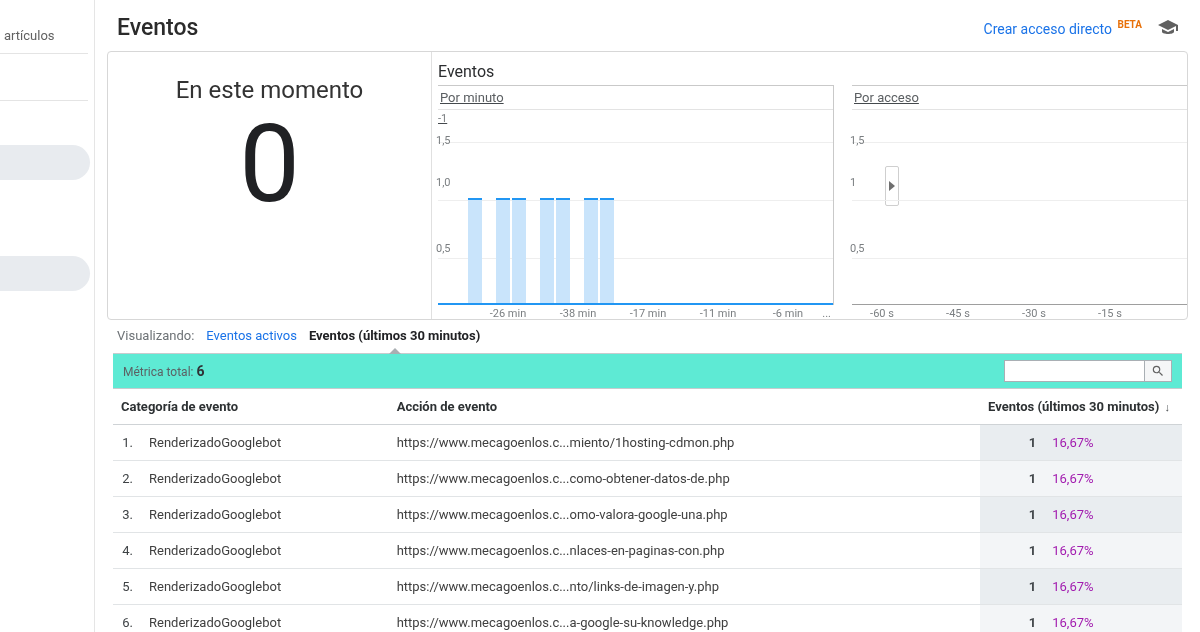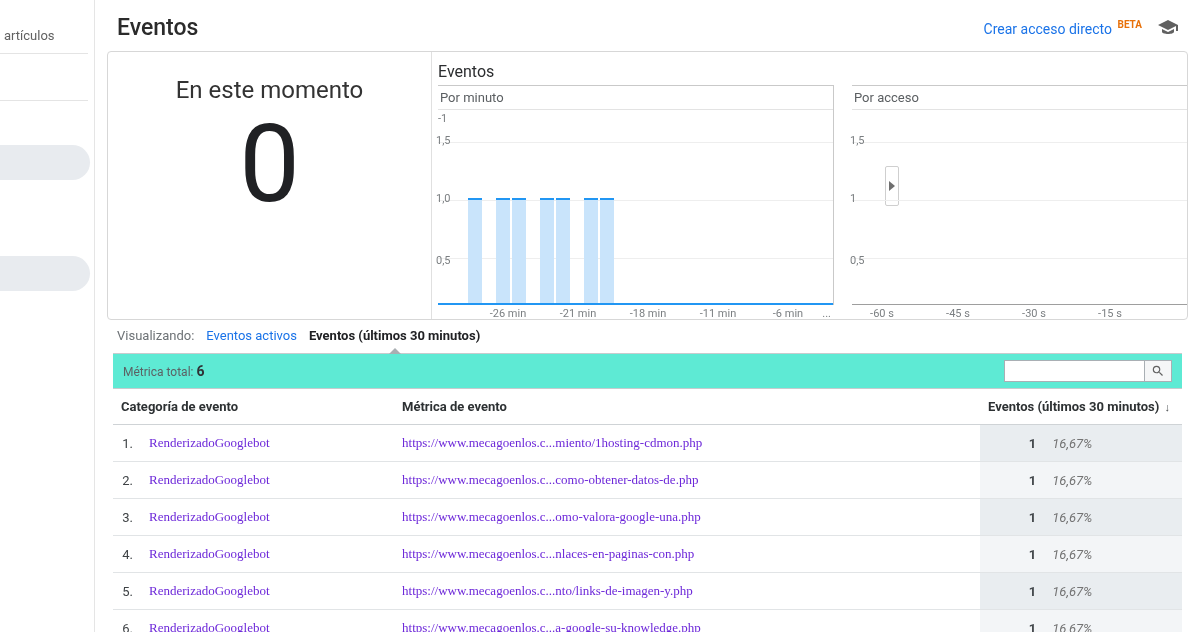--- a/index.html
+++ b/index.html
@@ -72,33 +72,33 @@
     font-size: 108px;
     line-height: 1.05;
     font-weight: 400;
     color:#202124;
     margin-top: 4px;
   }
   .sub-label { font-size: 14px; color:#454a4e; margin-top:-6px;}
   .block-right { flex: 1; position: relative; padding: 10px 0 0 6px; }
   .events-heading { font-size: 16px; color:#2b2d2f; margin-left: 0px; }
   .charts-row { display:flex; align-items: stretch; margin-top: 4px;}
-  .chart-col { position: relative; }
+  .chart-col { position: relative; text-decoration: underline; }
   .chart-min { flex: 0 0 396px; border-top:1px solid #c9c9c9; border-right:1px solid #c9c9c9; }
   .chart-sec { flex: 1; border-top:1px solid #c9c9c9; margin-left:18px; }
   .chart-subtitle { font-size:13px; color:#5a5e61; padding:4px 0 0 2px; }
   .chart-area {
     position: relative;
     height: 196px;
     margin-top: 4px;
     border-top:1px solid #e3e3e3;
     border-bottom:1px solid #9e9e9e;
   }
   .y-label { position:absolute; left:-2px; font-size:11px; color:#7a7e81; }
-  .y-15 { top: 24px; } .y-10 { top: 82px; } .y-05 { top: 144px; }
+  .y-15 { top: 24px; } .y-10 { top: 66px; } .y-05 { top: 132px; }
   .y-m1 { right:-4px; bottom:-2px; font-size:11px; color:#7a7e81;}
   .grid-line { position:absolute; left:0; right:0; border-top:1px solid #eeeeee; }
   .g15{top:32px}.g10{top:90px}.g05{top:148px}
   .bar {
     position:absolute; bottom:0; width:14px;
     background: #c9e4fb;
     border-top: 2px solid #2196f3;
   }
   .baseline-blue { position:absolute; left:0; right:0; bottom:-1px; height:2px; background:#2196f3;}
   .x-tick { position:absolute; bottom:-16px; font-size:11px; color:#7b7f82; transform:translateX(-50%); }
@@ -175,23 +175,23 @@
   table.events th.events-col { text-align:right; padding-right:12px; white-space:nowrap;}
   .sort-arrow { font-size:11px; color:#4b4f52; margin-left:2px;}
   table.events td {
     padding:10px 8px;
     border-top:1px solid #e1e4e6;
     vertical-align: middle;
   }
   tr.odd td.num-cell, tr.odd td.pct-cell { background:#e9edf0; }
   tr.even td.num-cell, tr.even td.pct-cell { background:#f3f5f7; }
   td.idx { width:28px; text-align:right; color:#3e4245; padding-right:2px;}
-  td.cat a, td.act a { color:#6d28d9; text-decoration:none;font-family:Liberation Serif, serif; }
+  td.cat a, td.act a { color:#404040; text-decoration:none; }
   td.num-cell { text-align:right; width:56px; font-weight:700; padding-right:14px;}
-  td.pct-cell { width:120px; color:#737373; padding-left:10px;font-style:italic;}
+  td.pct-cell { width:120px; color:#a21caf; padding-left:10px;}
   th.cat-h { padding-left: 36px; }
 </style>
 </head>
 <body>
 
 <div class="left-sidebar">
   <div class="sidebar-item">artículos</div>
   <div class="sidebar-divider"></div>
   <div class="sidebar-spacer1"></div>
   <div class="sidebar-divider"></div>
@@ -245,22 +245,22 @@
               <div class="bar" style="left:30px;height:106px"></div>
               <div class="bar" style="left:58px;height:106px"></div>
               <div class="bar" style="left:74px;height:106px"></div>
               <div class="bar" style="left:102px;height:106px"></div>
               <div class="bar" style="left:118px;height:106px"></div>
               <div class="bar" style="left:146px;height:106px"></div>
               <div class="bar" style="left:162px;height:106px"></div>
               <div class="baseline-blue"></div>
 
               <span class="x-tick" style="left:70px">-26 min</span>
-              <span class="x-tick" style="left:140px">-21 min</span>
-              <span class="x-tick" style="left:210px">-18 min</span>
+              <span class="x-tick" style="left:140px">-38 min</span>
+              <span class="x-tick" style="left:210px">-17 min</span>
               <span class="x-tick" style="left:280px">-11 min</span>
               <span class="x-tick" style="left:350px">-6 min</span>
               <span class="dots-right">...</span>
             </div>
           </div>
 
           <div class="expand-handle">
             <svg width="6" height="10" viewBox="0 0 6 10">
                 <path fill="#6f6f6f" d="M0 0l6 5-6 5z"></path>
               </svg>
@@ -310,21 +310,21 @@
           </svg>
       </span>
     </span>
   </div>
 
   <div style="margin:0 18px;">
     <table class="events">
       <thead>
         <tr>
           <th class="cat-h" colspan="2">Categoría de evento</th>
-          <th>Métrica de evento</th>
+          <th>Acción de evento</th>
           <th class="events-col" colspan="2">
             <span>Eventos (últimos 30 minutos)</span>
             <span class="sort-arrow">↓</span>
           </th>
         </tr>
       </thead>
       <tbody id="tbody">
           <tr class="odd">
             <td class="idx">1.</td>
             <td class="cat"><a href="#">RenderizadoGooglebot</a></td>

